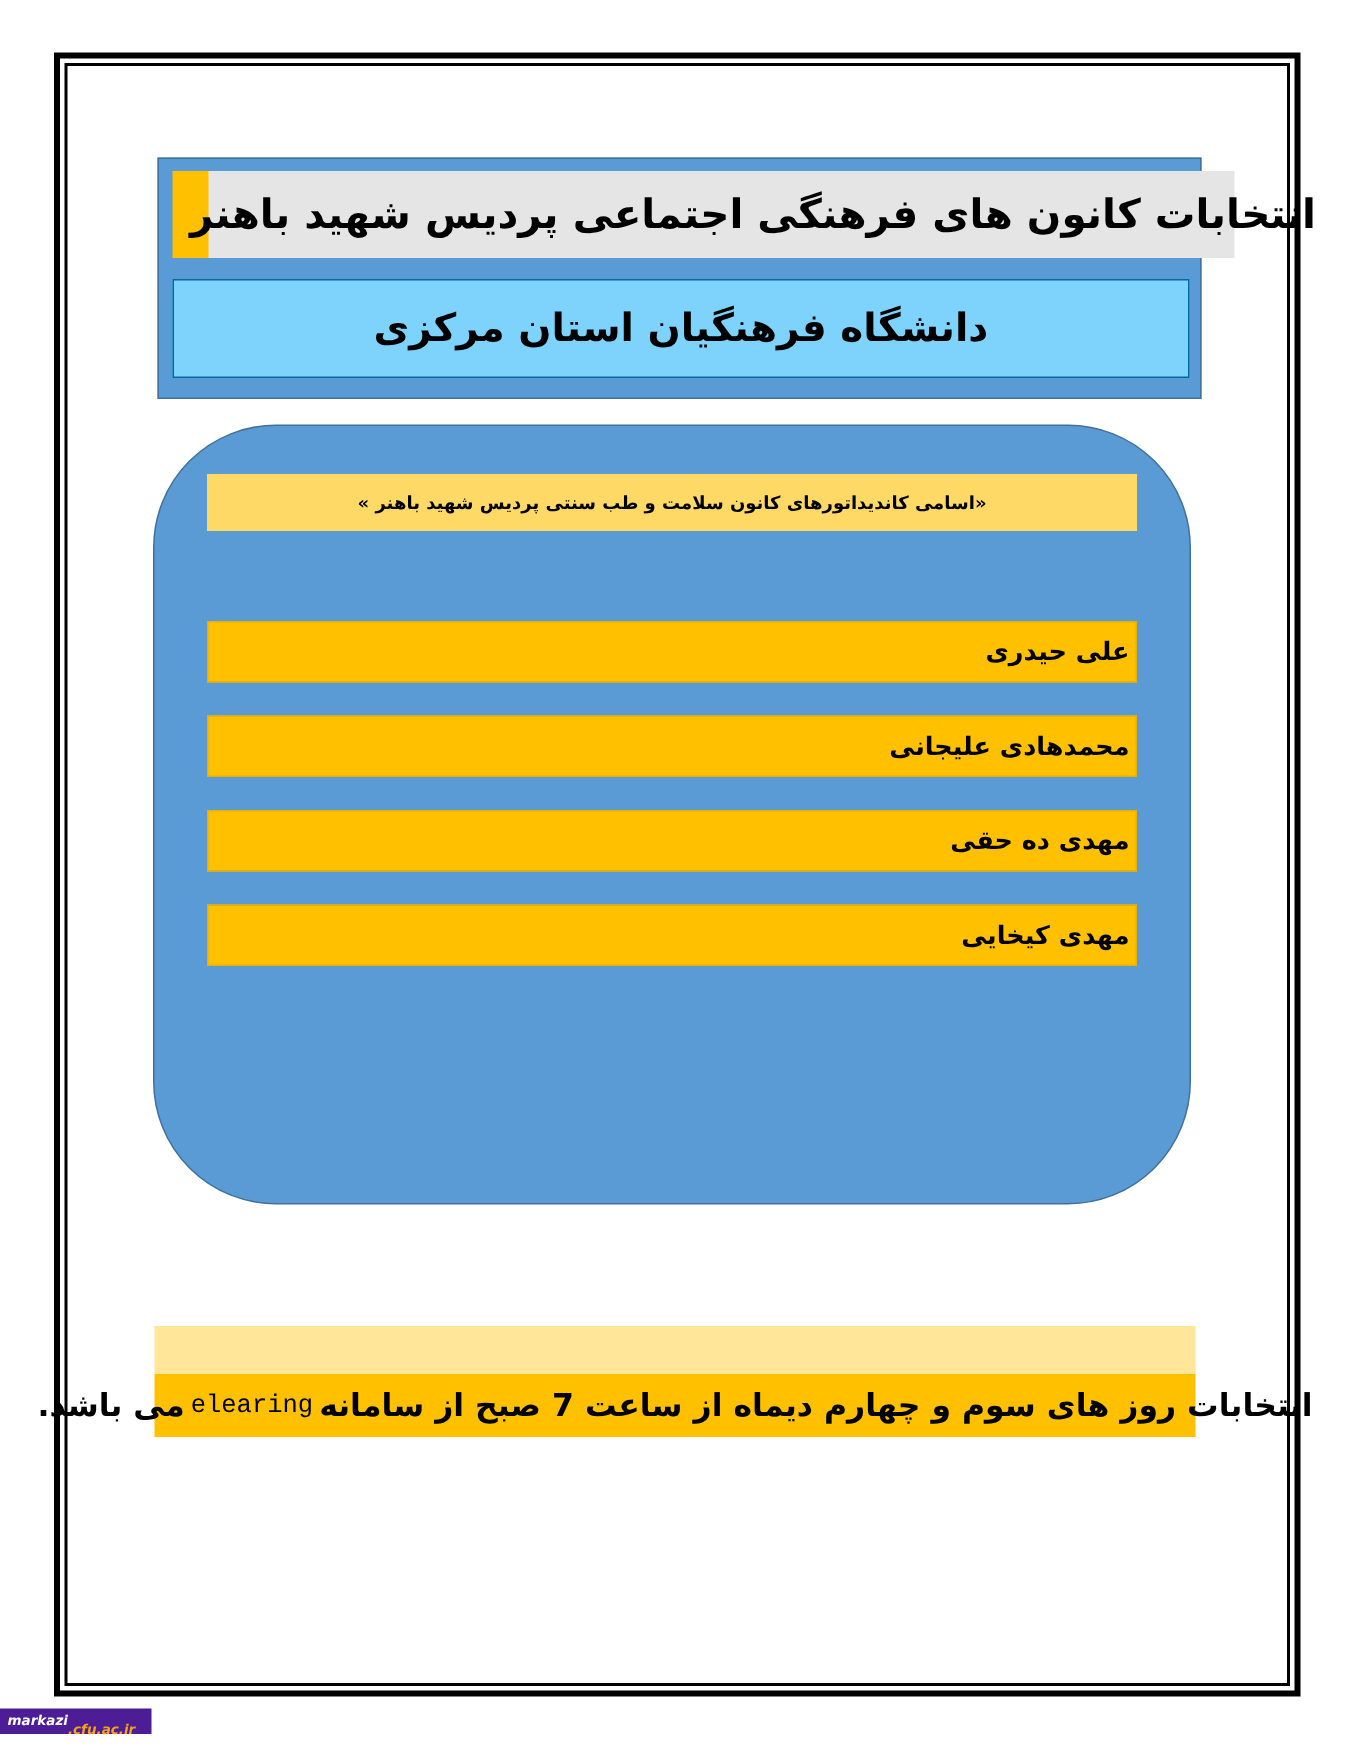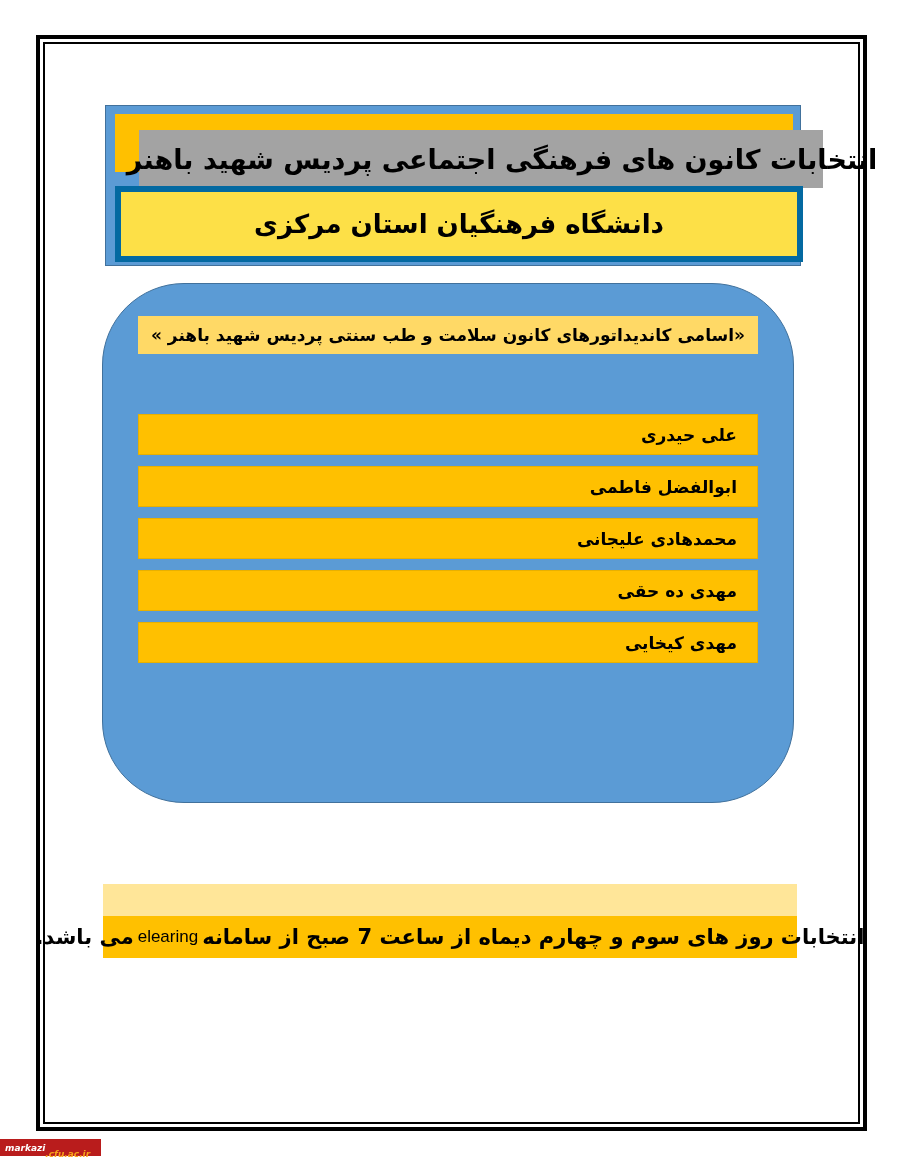--- a/index.html
+++ b/index.html
@@ -17,69 +17,69 @@
     }
     .header-box {
       position: absolute; left: 105px; top: 105px; width: 694px; height: 159px;
       background: #5b9bd5; border: 1px solid #41719c;
     }
     .header-row1 {
       position: absolute; left: 9px; top: 8px; width: 678px; height: 58px;
       background: #ffc000;
     }
     .header-row1-inner {
-      position: absolute; left: 24px; top: 16px; width: 642px; height: 58px;
-      background: #a3a3a3;
+      position: absolute; left: 24px; top: 0; width: 642px; height: 58px;
+      background: #e5e5e5;
       display: flex; align-items: center; justify-content: center;
       direction: rtl;
       padding-left: 42px;
     }
     .header-title {
       font-weight: bold; font-size: 27px; color: #000; white-space: nowrap;
     }
     .header-row2 {
       position: absolute; left: 9px; top: 80px; width: 676px; height: 64px;
-      background: #fde047; border: 6px solid #0369a1;
+      background: #7dd3fc; border: 1px solid #0369a1;
       display: flex; align-items: center; justify-content: center; direction: rtl;
     }
     .header-subtitle {
       font-weight: bold; font-size: 26px; color: #000; white-space: nowrap;
     }
     .panel {
       position: absolute; left: 102px; top: 283px; width: 690px; height: 518px;
       background: #5b9bd5; border: 1px solid #41719c; border-radius: 82px;
     }
     .panel-caption {
       position: absolute; left: 35px; top: 32px; width: 620px; height: 38px;
       background: #ffd966;
       display: flex; align-items: center; justify-content: center; direction: rtl;
     }
-    .panel-caption span { font-weight: bold; font-size: 17px; color: #000; white-space: nowrap; }
+    .panel-caption span { font-weight: bold; font-size: 12px; color: #000; white-space: nowrap; }
     .cand-list { position: absolute; left: 35px; top: 130px; width: 620px; }
     .cand-row {
-      height: 41px; margin-bottom: 11px; background: #ffc000;
+      height: 41px; margin-bottom: 22px; background: #ffc000;
       border: 1px solid #e8b000; box-sizing: border-box;
       display: flex; align-items: center; justify-content: flex-start;
-      direction: rtl; padding-right: 20px;
+      direction: rtl; padding-right: 4px;
     }
     .cand-row span { font-weight: bold; font-size: 17px; color: #000; white-space: nowrap; }
     .footer-top {
       position: absolute; left: 103px; top: 884px; width: 694px; height: 32px;
       background: #ffe699;
     }
     .footer-bottom {
       position: absolute; left: 103px; top: 916px; width: 694px; height: 42px;
       background: #ffc000;
       display: flex; align-items: center; justify-content: center; direction: rtl;
     }
     .footer-bottom .txt { font-weight: bold; font-size: 21px; color: #000; white-space: nowrap; }
-    .footer-bottom .latin { font-weight: normal; font-family: Liberation Sans, sans-serif; font-size: 17px; margin: 0 4px; }
+    .footer-bottom .latin { font-weight: normal; font-family: Liberation Mono, monospace; font-size: 17px; margin: 0 4px; }
     .badge {
       position: absolute; left: 0; top: 1139px; width: 101px; height: 17px;
-      background: #b91c1c; display: flex; align-items: center; padding-left: 5px; box-sizing: border-box;
+      background: #4c1d95; display: flex; align-items: center; padding-left: 5px; box-sizing: border-box;
       font-family: "DejaVu Sans", sans-serif; font-style: italic; font-weight: bold; font-size: 9px;
     }
     .badge .w { color: #ffffff; }
     .badge .o { color: #f7a21b; margin-top: 12px; }
   </style>
 </head>
 <body>
 
 <div class="frame-outer"></div>
 <div class="frame-inner"></div>
@@ -97,23 +97,20 @@
 
 <div class="panel">
   <div class="panel-caption">
     <span>«اسامی کاندیداتورهای کانون  سلامت و طب سنتی پردیس شهید باهنر »</span>
   </div>
   <div class="cand-list">
     <div class="cand-row">
         <span>علی حیدری</span>
       </div>
     <div class="cand-row">
-        <span>ابوالفضل فاطمی</span>
-      </div>
-    <div class="cand-row">
         <span>محمدهادی علیجانی</span>
       </div>
     <div class="cand-row">
         <span>مهدی ده حقی</span>
       </div>
     <div class="cand-row">
         <span>مهدی کیخایی</span>
       </div>
   </div>
 </div>

